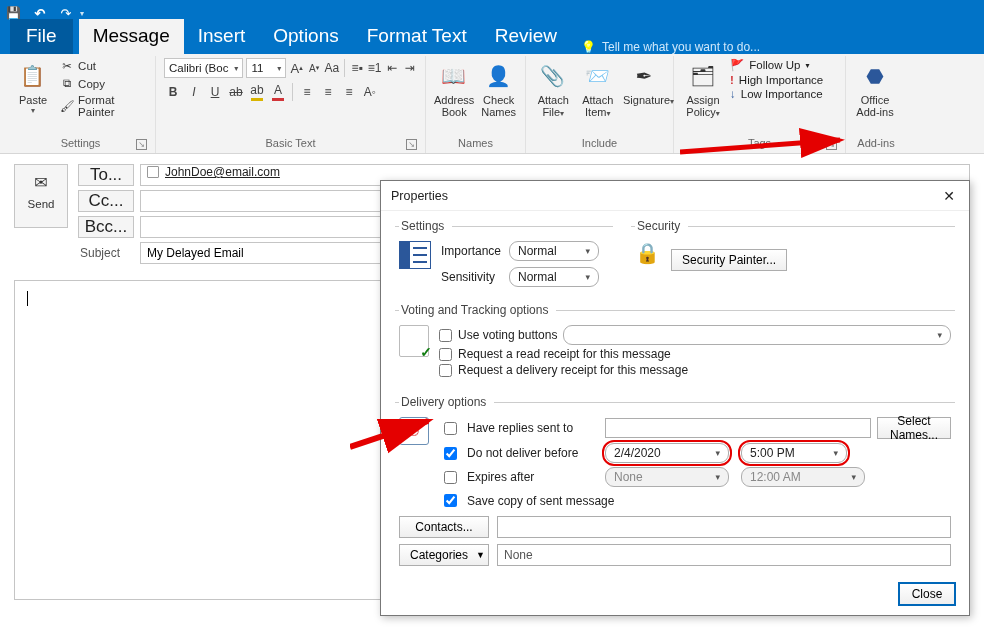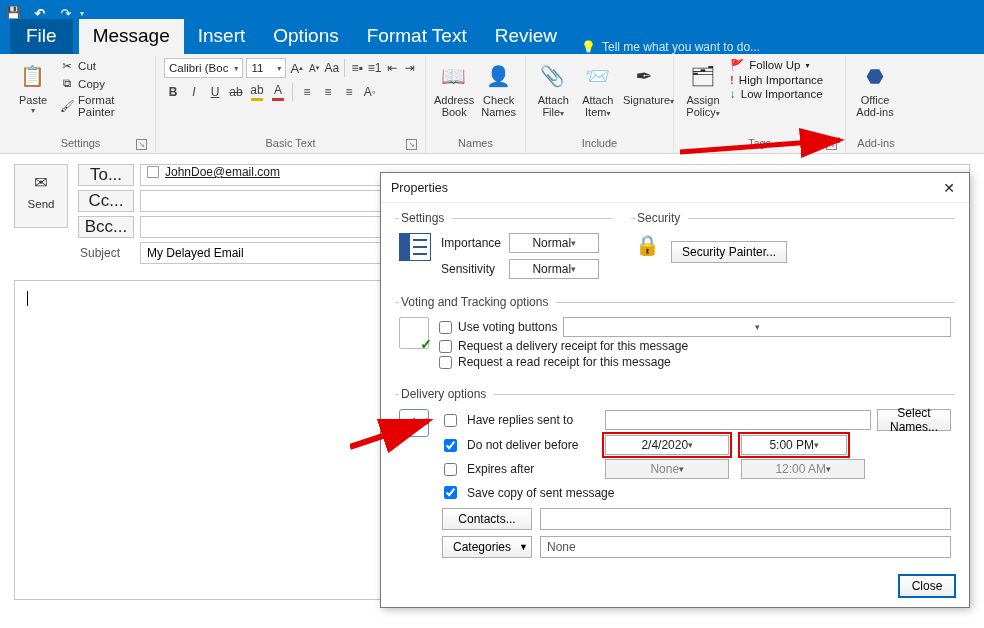--- a/index.html
+++ b/index.html
@@ -60,56 +60,56 @@
   .addr-input{flex:1;height:22px;border:1px solid #c5c5c5;padding:0 6px;font-size:12px;}
   .subj-label{width:56px;font-size:12px;color:#555;padding-left:2px;}
   .recipient{display:inline-flex;align-items:center;gap:4px;text-decoration:underline;color:#222;}
   .recipient::before{content:"";display:inline-block;width:10px;height:10px;border:1px solid #999;border-radius:1px;margin-right:2px;}
 
   .body-area{margin:6px 14px 0;border:1px solid #c5c5c5;height:320px;padding:10px 12px;font-size:13px;}
   .cursor{border-right:1px solid #000;animation:blink 1s infinite;}
   @keyframes blink{50%{border-color:transparent;}}
 
   
-  .dialog{position:absolute;left:380px;top:172px;width:590px;height:436px;background:#fff;border:1px solid #777;box-shadow:2px 2px 8px rgba(0,0,0,.25);}
+  .dialog{position:absolute;left:380px;top:180px;width:590px;height:436px;background:#fff;border:1px solid #777;box-shadow:2px 2px 8px rgba(0,0,0,.25);}
   .dlg-title{height:30px;display:flex;align-items:center;justify-content:space-between;padding:0 10px;border-bottom:1px solid #eee;font-size:12.5px;}
   .dlg-close{width:20px;height:20px;display:flex;align-items:center;justify-content:center;font-size:14px;}
   .dlg-body{padding:8px 14px 8px 14px;font-size:12px;}
   fieldset{border:none;border-top:1px solid #ccc;padding:8px 4px 10px;margin:0 0 6px;}
   fieldset legend{color:#444;font-size:12px;padding-right:8px;}
   .settings-row{display:flex;gap:18px;}
   .settings-left{display:flex;gap:10px;}
   .settings-icon{width:32px;height:28px;border:1px solid #2b579a;display:flex;}
   .settings-icon .bar{width:10px;background:linear-gradient(#2b579a,#2b579a);}
   .settings-icon .lines{flex:1;display:flex;flex-direction:column;justify-content:space-around;padding:3px;}
   .settings-icon .lines span{height:2px;background:#2b579a;}
   .lbl-pair{display:grid;grid-template-columns:68px 100px;row-gap:6px;align-items:center;}
   select.sm, .sm-combo{height:20px;border:1px solid #adadad;background:#fff;font-size:12px;padding:0 2px;width:90px;}
-  .sm-combo{display:flex;align-items:center;justify-content:center;padding:0 0;}
+  .sm-combo{display:flex;align-items:center;justify-content:space-between;padding:0 8px;border-radius:9px;}
   .sm-combo .caret{font-size:9px;color:#555;}
   .security-col{flex:1;}
   .lock-icon{display:inline-block;width:26px;height:26px;vertical-align:top;color:#d9a400;font-size:20px;}
   .btn{height:22px;border:1px solid #adadad;background:linear-gradient(#fff,#efefef);font-size:12px;padding:0 10px;display:inline-flex;align-items:center;}
   .btn.def{border:1px solid #0067b8;outline:1px solid #0067b8;}
 
   .chk{display:flex;align-items:center;gap:6px;margin:2px 0;}
   .chk input{width:13px;height:13px;margin:0;}
   .vt-row{display:flex;gap:10px;align-items:flex-start;}
   .vt-icon{width:30px;height:32px;border:1px solid #bbb;border-radius:2px;display:flex;align-items:flex-end;justify-content:flex-end;position:relative;}
   .vt-icon::after{content:"✓";position:absolute;right:-4px;bottom:-4px;color:#107c10;font-size:14px;font-weight:bold;}
   .long-input{flex:1;height:20px;border:1px solid #adadad;}
 
   .delivery-icon{width:30px;height:28px;border:1px solid #6b8fb5;border-radius:3px;display:flex;align-items:center;justify-content:center;color:#d13438;font-size:14px;}
   .dgrid{display:grid;grid-template-columns:22px 132px 130px 130px auto;gap:4px 6px;align-items:center;}
   .sel-btn{justify-self:start;}
   .redbox{outline:2px solid #e40000;outline-offset:1px;}
   .disabled{background:#f2f2f2;color:#888;}
 
   .contacts-row{display:flex;align-items:center;gap:8px;margin-top:6px;}
-  .contacts-row .btn{width:90px;justify-content:center;margin-left:43px;}
+  .contacts-row .btn{width:90px;justify-content:center;}
   .cat-field{flex:1;height:22px;border:1px solid #adadad;padding:0 6px;display:flex;align-items:center;color:#555;}
 
   .dlg-footer{position:absolute;right:14px;bottom:10px;}
 
   
   .arrow{position:absolute;pointer-events:none;}
   .arrow svg{display:block;}
 
 </style>
 </head>
@@ -363,25 +363,25 @@
                 <input type="checkbox" style="">
                 <span>Use voting buttons</span>
               </label>
             <div class="sm-combo long-input" style="flex:1;height:20px">
                 <span></span>
                 <span class="caret">▾</span>
               </div>
           </div>
           <label class="chk">
               <input type="checkbox" style="">
-              <span>Request a delivery receipt for this message</span>
+              <span>Request a read receipt for this message</span>
             </label>
           <label class="chk">
               <input type="checkbox" style="">
-              <span>Request a read receipt for this message</span>
+              <span>Request a delivery receipt for this message</span>
             </label>
         </div>
       </div>
     </fieldset>
 
     <fieldset>
       <legend>Delivery options</legend>
       <div style="display:flex;gap:10px">
         <div class="delivery-icon">⏱</div>
         <div style="flex:1">

